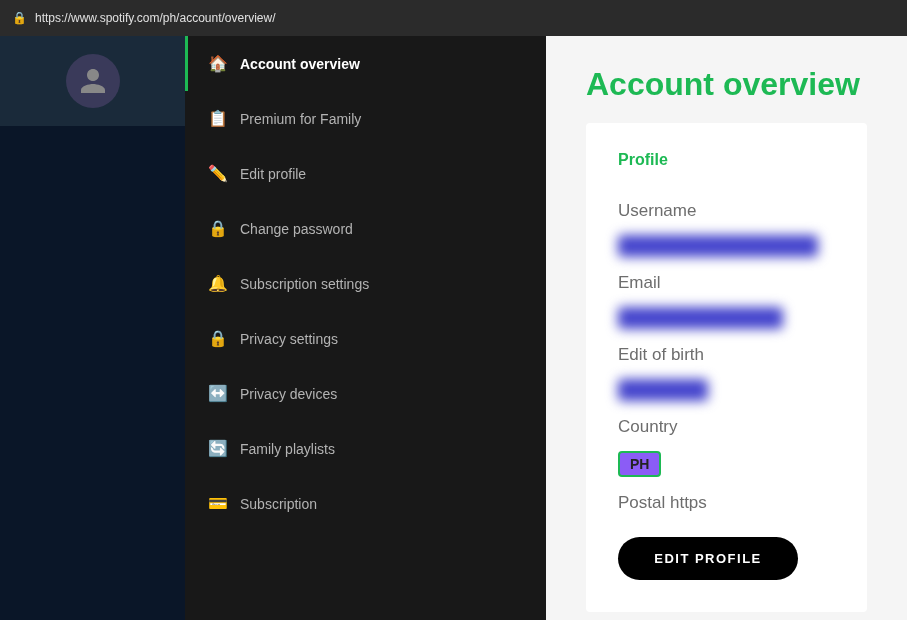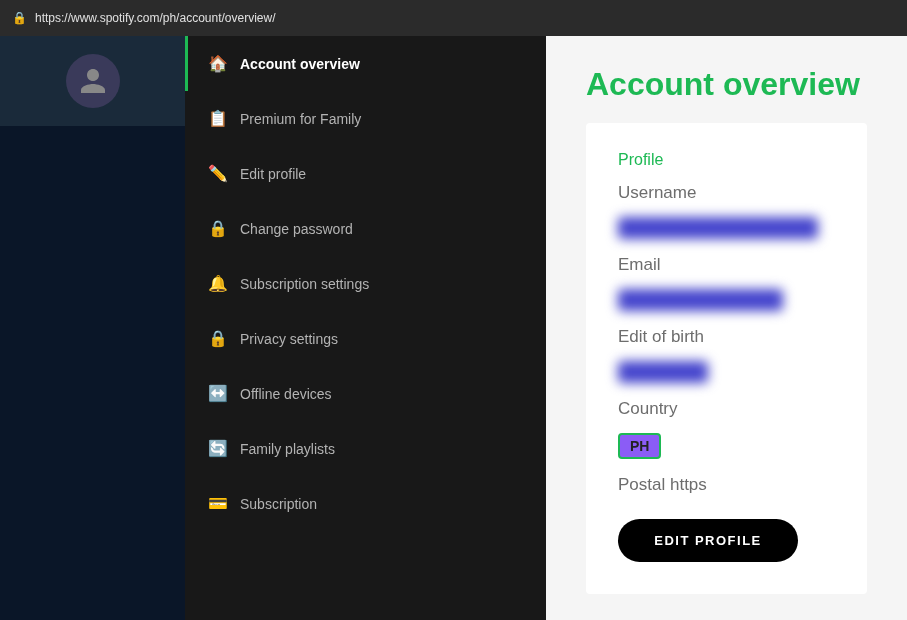--- a/index.html
+++ b/index.html
@@ -113,23 +113,23 @@
 
     
     .profile-card {
       margin: 0 40px 30px;
       background: #fff;
       border-radius: 4px;
       padding: 28px 32px 32px;
     }
     .profile-section-title {
       font-size: 16px;
-      font-weight: 400;
+      font-weight: 700;
       color: #1db954;
-      margin-bottom: 14px;
+      margin-bottom: 32px;
     }
     .profile-field {
       margin-bottom: 16px;
     }
     .field-label {
       font-size: 17px;
       color: #6d6d6d;
       margin-bottom: 14px;
     }
     .blurred-value {
@@ -216,21 +216,21 @@
     <div class="nav-item">
       <span class="nav-icon">🔔</span>
       <span class="nav-label">Subscription settings</span>
     </div>
     <div class="nav-item">
       <span class="nav-icon">🔒</span>
       <span class="nav-label">Privacy settings</span>
     </div>
     <div class="nav-item">
       <span class="nav-icon">↔️</span>
-      <span class="nav-label">Offline devices</span>
+      <span class="nav-label">Privacy devices</span>
     </div>
     <div class="nav-item">
       <span class="nav-icon">🔄</span>
       <span class="nav-label">Family playlists</span>
     </div>
     <div class="nav-item">
       <span class="nav-icon">💳</span>
       <span class="nav-label">Subscription</span>
     </div>
   </nav>

